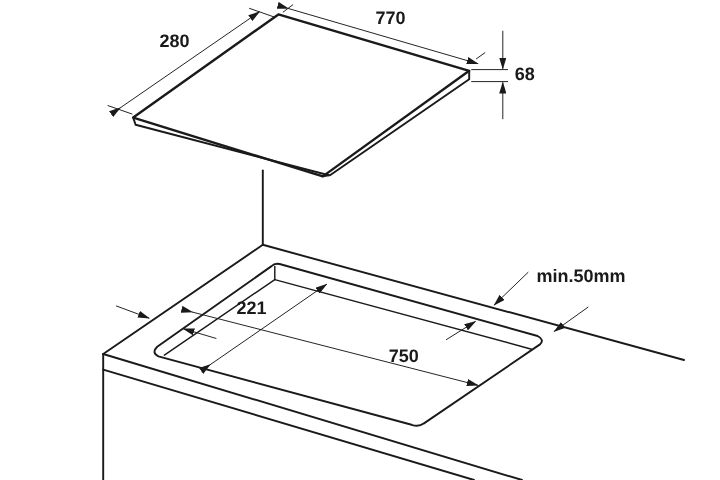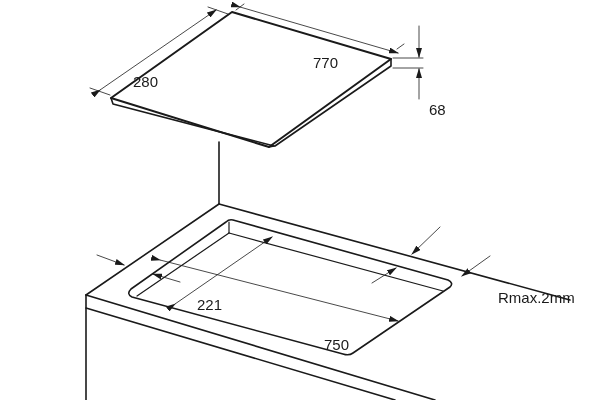--- a/index.html
+++ b/index.html
@@ -2,26 +2,25 @@
 <html><head>
   <meta charset="utf-8">
   <style>
     html, body { margin: 0; padding: 0; background: #ffffff; }
     body { width: 600px; height: 400px; overflow: hidden; position: relative; }
     .canvas { position: absolute; left: 0; top: 0; width: 600px; height: 400px; }
     svg { position: absolute; left: 0; top: 0; }
     .lbl {
       position: absolute;
       font-family: "Liberation Sans", "DejaVu Sans", sans-serif;
-      font-weight: normal;
+      font-weight: bold;
       font-size: 15px;
       color: #1a1a1a;
       white-space: nowrap;
       line-height: 1;
-      margin-top: 47px;
     }
   </style>
 </head>
 <body>
 
 <div class="canvas">
   <svg width="600" height="400" viewBox="0 0 600 400">
     <defs>
       <marker id="arr" markerWidth="10" markerHeight="6" refX="9" refY="3" orient="auto" markerUnits="userSpaceOnUse">
         <path d="M0,0 L10,3 L0,6 z" fill="#1a1a1a"></path>
@@ -102,14 +101,14 @@
         <line x1="490" y1="256" x2="462" y2="276" stroke-width="0.8" marker-end="url(#arr)"></line>
       </g>
     </g>
   </svg>
 
   <span class="lbl" style="left:133px; top:27px;">280</span>
   <span class="lbl" style="left:313px; top:8px;">770</span>
   <span class="lbl" style="left:429px; top:55px;">68</span>
   <span class="lbl" style="left:197px; top:250px;">221</span>
   <span class="lbl" style="left:324px; top:290px;">750</span>
-  <span class="lbl" style="left:498px; top:243px;">Rmax.2mm</span>
+  <span class="lbl" style="left:447px; top:223px;">min.50mm</span>
 </div>
 
 </body></html>

